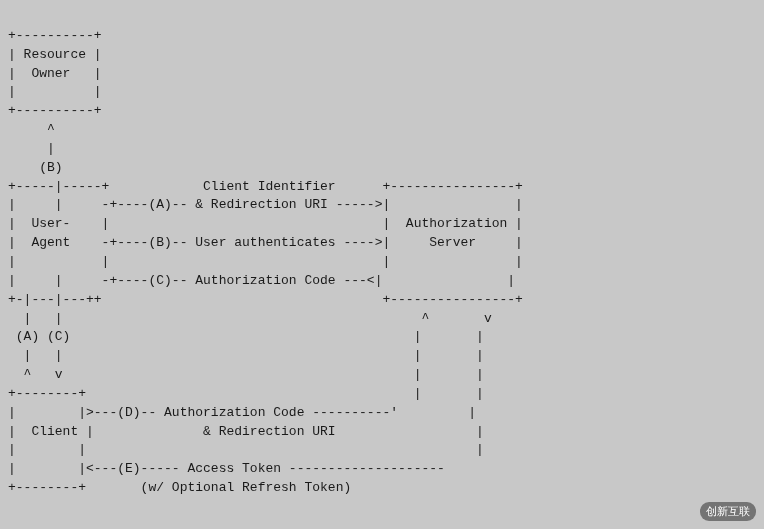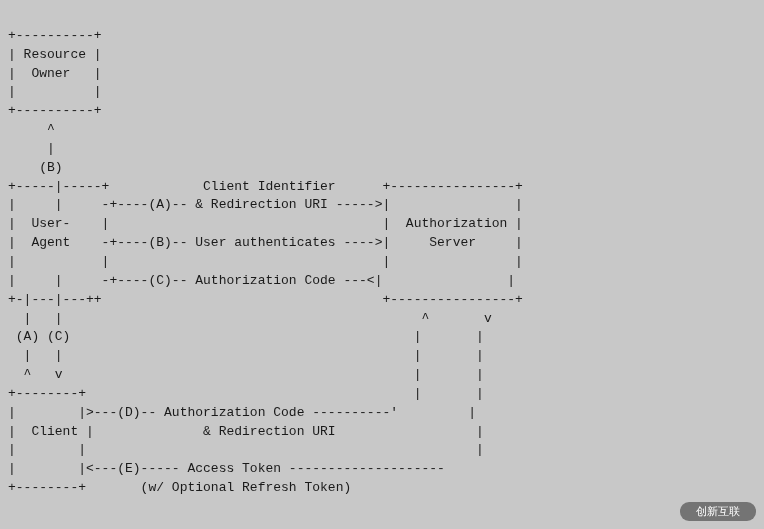--- a/index.html
+++ b/index.html
@@ -25,21 +25,21 @@
       line-height: 1.45;
       font-size: 13px;
     }
     .watermark {
       position: absolute;
       bottom: 8px;
       right: 8px;
       background: rgba(80,80,80,0.7);
       color: #fff;
       font-size: 11px;
-      padding: 2px 16px;
+      padding: 2px 6px;
       border-radius: 9px;
       font-family: Liberation Serif, serif;
     }
   </style>
 </head>
 <body>
 
 <div id="diagram-container">
 <span id="diagram-text">+----------+
 | Resource |

